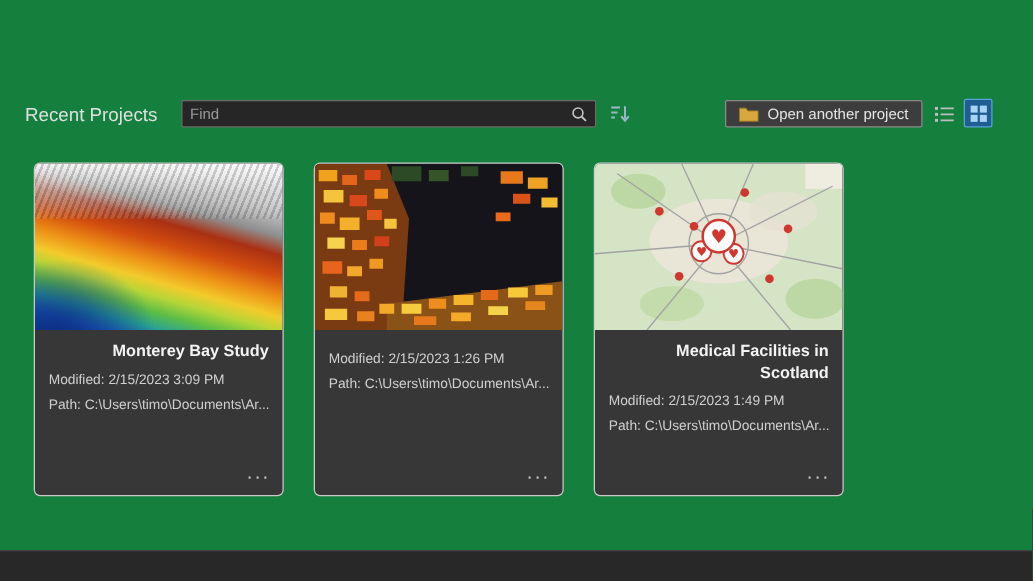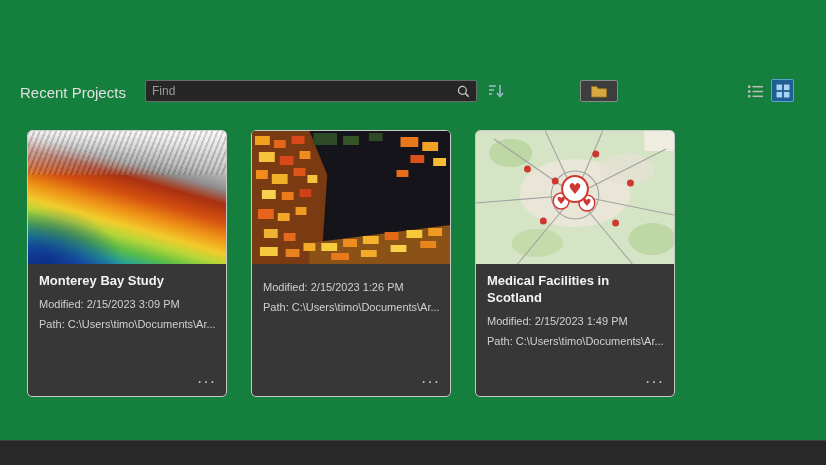--- a/index.html
+++ b/index.html
@@ -36,21 +36,21 @@
         #f5f5f5 0%, #d9d9d9 14%, #adadad 25%, #8f8f8f 31%,
         #a93012 39%, #d24d0f 48%, #ee8f16 57%, #f2cb2b 65%,
         #b7d637 71%, #5dbe45 78%, #27a295 85%, #1e63c3 92%, #123e8c 100%);
   }
   .hillshade{position:absolute;top:0;left:0;right:0;height:44px;
     background-image:
       repeating-linear-gradient(112deg, rgba(60,60,60,0.22) 0 2px, rgba(255,255,255,0.10) 2px 5px),
       linear-gradient(180deg, rgba(250,250,250,0.92) 0%, rgba(205,205,205,0.55) 55%, rgba(180,180,180,0) 100%);
   }
   .card-body{padding:9px 11px 0 11px;}
-  .card-title{font-size:13px;font-weight:bold;color:#f3f3f3;line-height:1.3;}
+  .card-title{font-size:13px;font-weight:bold;color:#f3f3f3;line-height:1.3;text-align:right;}
   .card-line{font-size:11px;color:#d0d0d0;margin-top:8px;white-space:nowrap;overflow:hidden;}
   .card-menu{position:absolute;right:10px;bottom:6px;color:#c9c9c9;font-size:16px;line-height:1;
              letter-spacing:1px;cursor:pointer;}
 
   .taskbar{position:absolute;left:0;right:0;bottom:0;height:24px;background:#282828;border-top:1px solid #414141;}
 </style>
 </head>
 <body>
 
 <div class="app">
@@ -76,20 +76,21 @@
       <path d="M10,11 L13,14.6 L16,11" fill="none" stroke="#9db6c6" stroke-width="1.6"></path>
     </svg>
   </span>
 
   <button class="open-btn">
     <span style="display:flex;">
       <svg viewBox="0 0 16 13" width="16" height="13">
         <path d="M0.5,1.5 h5.2 l1.6,2.2 h8.2 v8.3 h-15 z" fill="#d9a73f" stroke="#9a7424" stroke-width="0.8"></path>
       </svg>
     </span>
+    <span>Open another project</span>
   </button>
 
   <span class="list-btn">
     <svg viewBox="0 0 17 17">
       <rect x="1" y="2.5" width="2.4" height="2.4" fill="#bdbdbd"></rect>
       <rect x="1" y="7.3" width="2.4" height="2.4" fill="#bdbdbd"></rect>
       <rect x="1" y="12.1" width="2.4" height="2.4" fill="#bdbdbd"></rect>
       <line x1="5.5" y1="3.7" x2="16" y2="3.7" stroke="#bdbdbd" stroke-width="1.5"></line>
       <line x1="5.5" y1="8.5" x2="16" y2="8.5" stroke="#bdbdbd" stroke-width="1.5"></line>
       <line x1="5.5" y1="13.3" x2="16" y2="13.3" stroke="#bdbdbd" stroke-width="1.5"></line>

